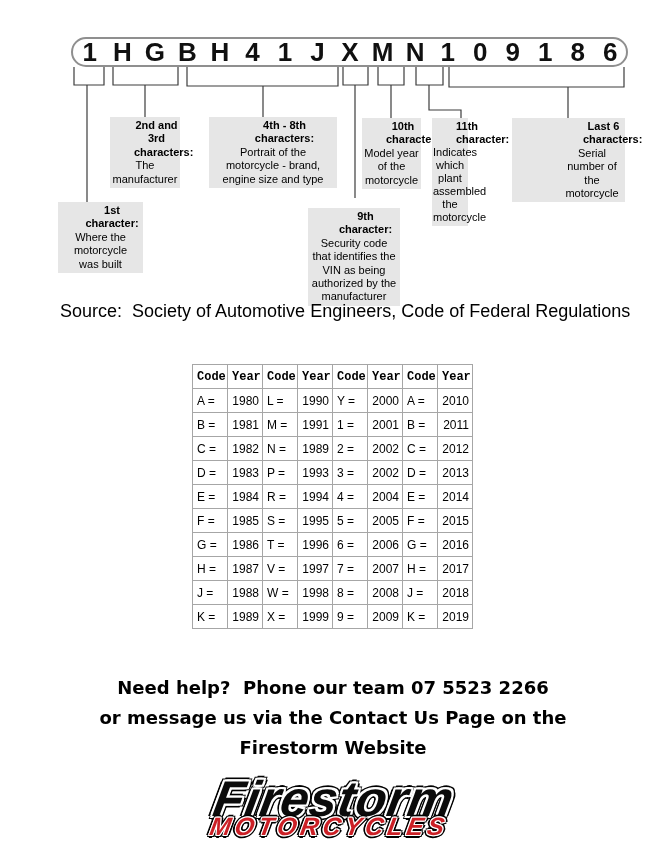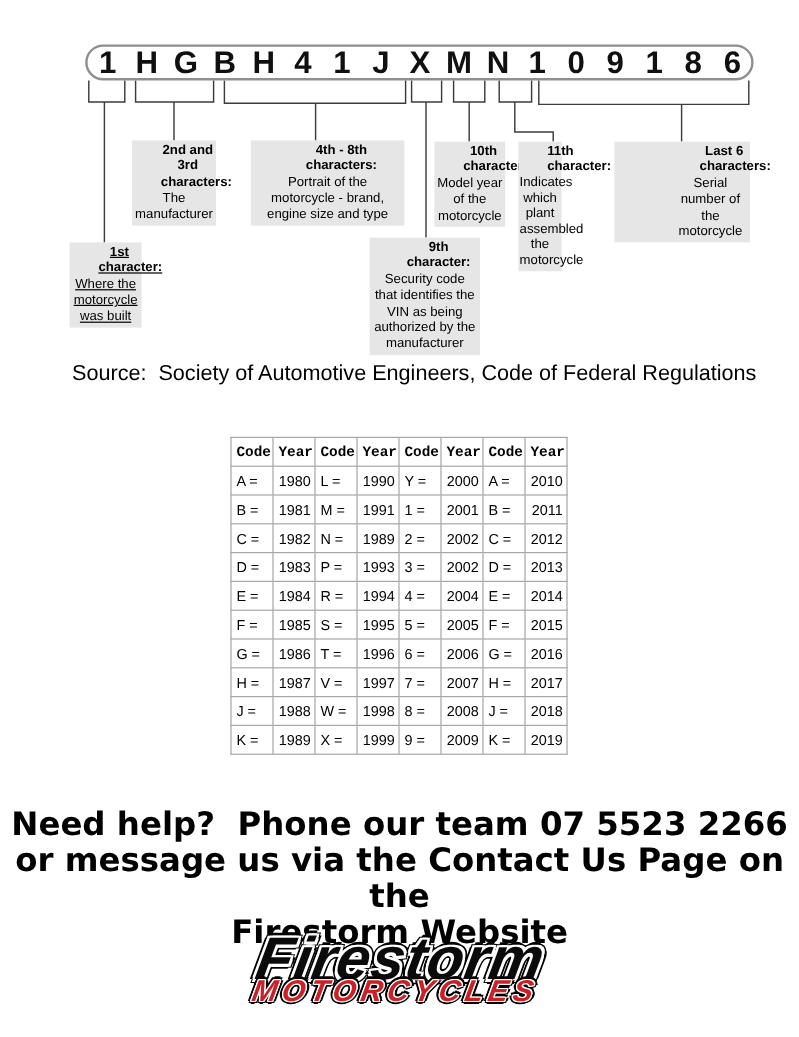--- a/index.html
+++ b/index.html
@@ -19,44 +19,44 @@
   }
   
   .connectors{position:absolute;left:0;top:0;}
   
   .callout{
     position:absolute;background:var(--callout_bg,#e6e6e6);box-sizing:border-box;
     text-align:center;font-size:11px;line-height:13.4px;padding:2px 1px;
   }
   .callout .t{font-weight:700;white-space:pre-line;display:block;margin-left:23px;}
   .callout .b{white-space:pre-line;display:block;}
-  .c-first{left:58px;top:202px;width:60px;min-height:66px;text-decoration:underline;}
+  .c-first{left:58px;top:202px;width:85px;min-height:66px;}
   .c-23{left:110px;top:117px;width:70px;min-height:57px;}
   .c-48{left:209px;top:117px;width:128px;min-height:69px;}
-  .c-9{left:308px;top:198px;width:92px;min-height:86px;}
+  .c-9{left:308px;top:208px;width:92px;min-height:86px;}
   .c-10{left:362px;top:118px;width:59px;min-height:67px;}
   .c-11{left:432px;top:118px;width:36px;min-height:93px;line-height:13px;}
   .c-last6{left:512px;top:118px;width:113px;min-height:55px;padding-left:48px;}
   
   .source-note{position:absolute;left:60px;top:301px;font-size:18px;white-space:pre-wrap;}
   
   table.year-table{
     position:absolute;left:192px;top:364px;border-collapse:collapse;table-layout:fixed;
     font-size:12px;
   }
   table.year-table th,table.year-table td{
     border:1px solid var(--table_border,#a6a6a6);width:30px;height:23px;
     padding:0 0 0 4px;text-align:left;font-weight:400;background:#fff;white-space:nowrap;
   }
   table.year-table th{font-weight:700;font-family:Liberation Mono, monospace;}
   table.year-table td.year{text-align:right;padding:0 3px 0 0;}
   
   .help-text{
     position:absolute;left:0;top:673px;width:666px;text-align:center;
-    font-family:"DejaVu Sans",sans-serif;font-weight:700;font-size:27px;line-height:30px;
+    font-family:"DejaVu Sans",sans-serif;font-weight:700;font-size:18px;line-height:30px;
   }
   .help-text span{display:block;white-space:pre-wrap;}
   
   .logo{position:absolute;left:0;top:774px;width:666px;text-align:center;}
   .logo-inner{display:inline-block;transform:skewX(-10deg);}
   .logo-main{
     font-family:"Liberation Sans",sans-serif;font-style:italic;font-weight:700;
     font-size:50px;line-height:1;color:#0b0b0b;letter-spacing:1px;
     text-shadow:
       -2px 0 0 #fff,2px 0 0 #fff,0 -2px 0 #fff,0 2px 0 #fff,

